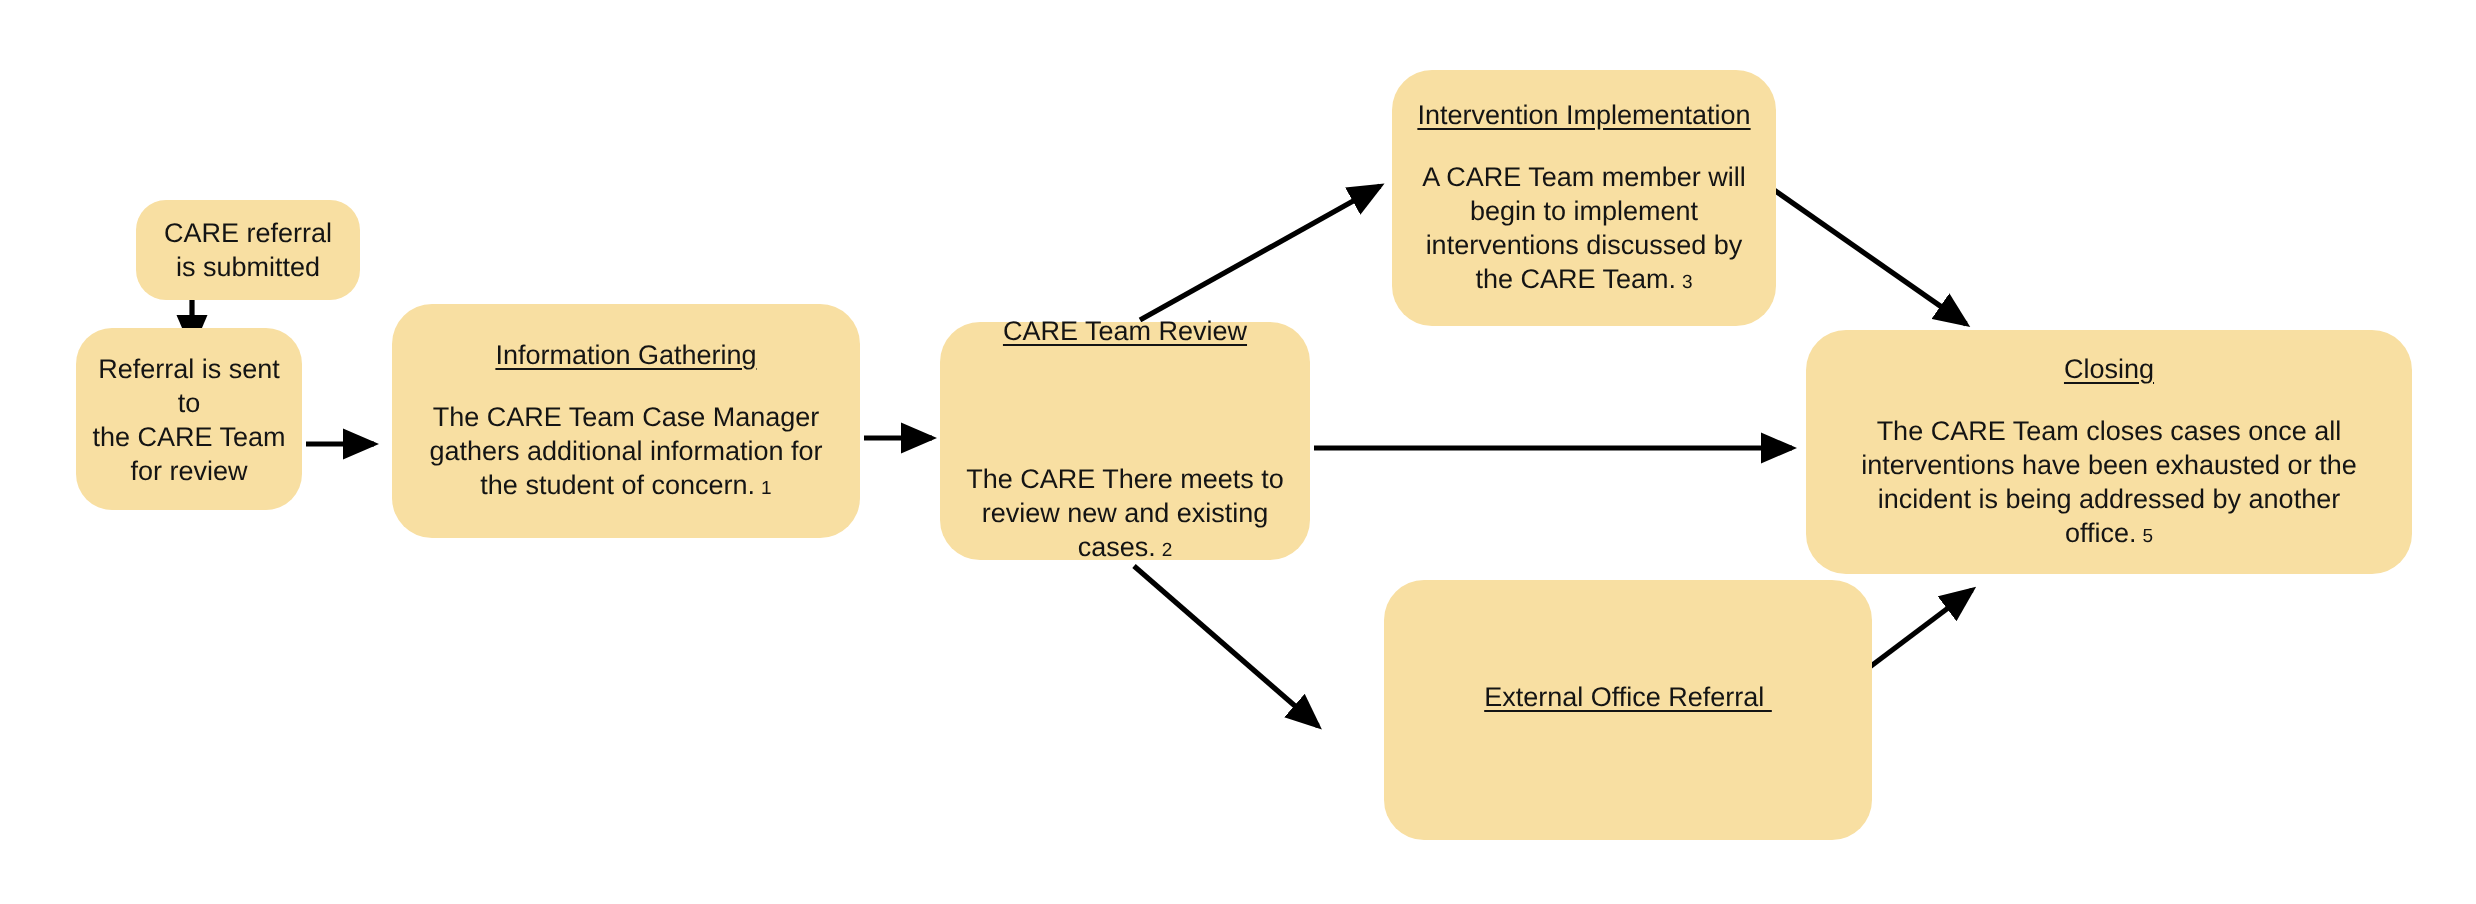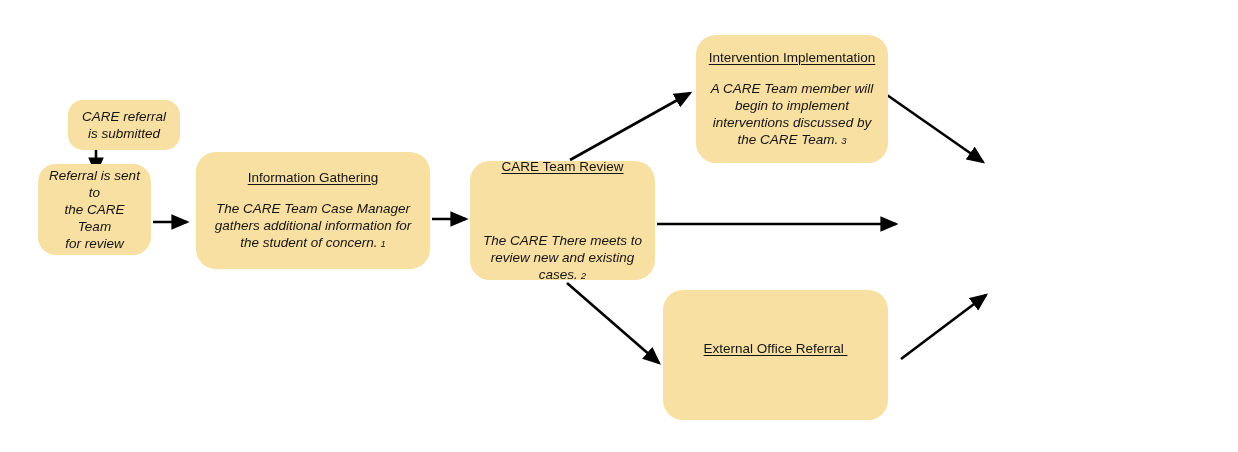--- a/index.html
+++ b/index.html
@@ -43,21 +43,20 @@
   }
   .node.small { border-radius: 15px; }
   .node .title {
     text-decoration: underline;
     text-underline-offset: 2px;
     margin-bottom: 14px;
     white-space: pre-line;
   }
   .node .body, .node .plain {
     white-space: pre-line;
-    font-style: italic;
   }
   .note {
     font-size: 9.5px;
     margin-left: 3px;
   }
 </style>
 </head>
 <body>
 
 <div class="canvas">
@@ -104,18 +103,25 @@
   </div>
 
   <div class="node" style="left:696px; top:35px; width:192px; height:128px;">
     <div class="title">Intervention Implementation</div>
     <div class="body"><span>A CARE Team member will
 begin to implement
 interventions discussed by
 the CARE Team.</span><span class="note">3</span></div>
   </div>
 
-  <div class="node" style="left:663px; top:290px; width:225px; height:130px;">
+  <div class="node" style="left:692px; top:290px; width:244px; height:130px;">
     <div class="title">External Office Referral&nbsp;</div>
   </div>
 
+  <div class="node" style="left:903px; top:165px; width:303px; height:122px;">
+    <div class="title">Closing</div>
+    <div class="body"><span>The CARE Team closes cases once all
+interventions have been exhausted or the
+incident is being addressed by another
+office.</span><span class="note">5</span></div>
+  </div>
 
 </div>
 
 </body></html>

